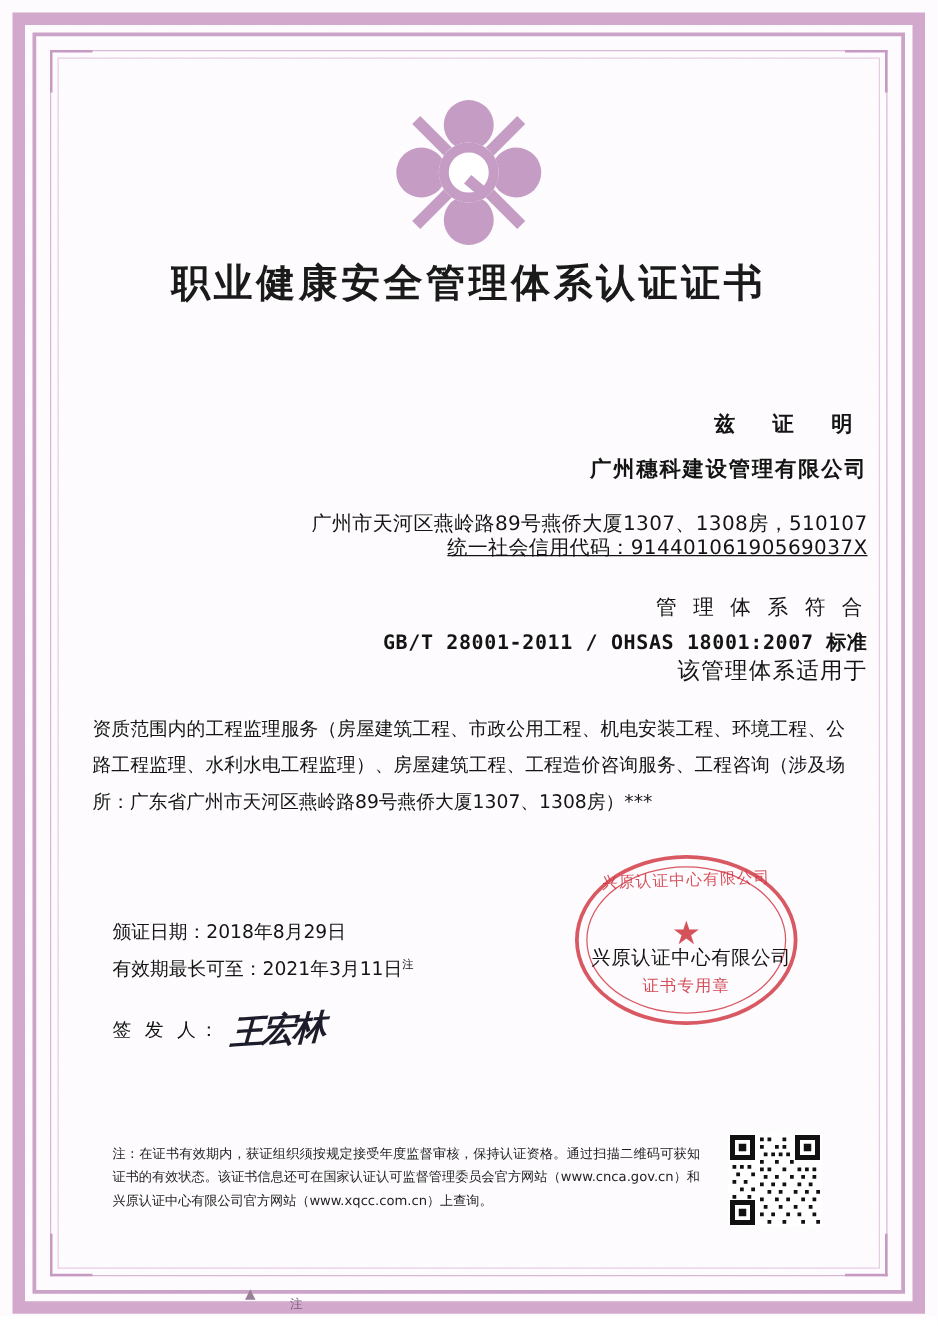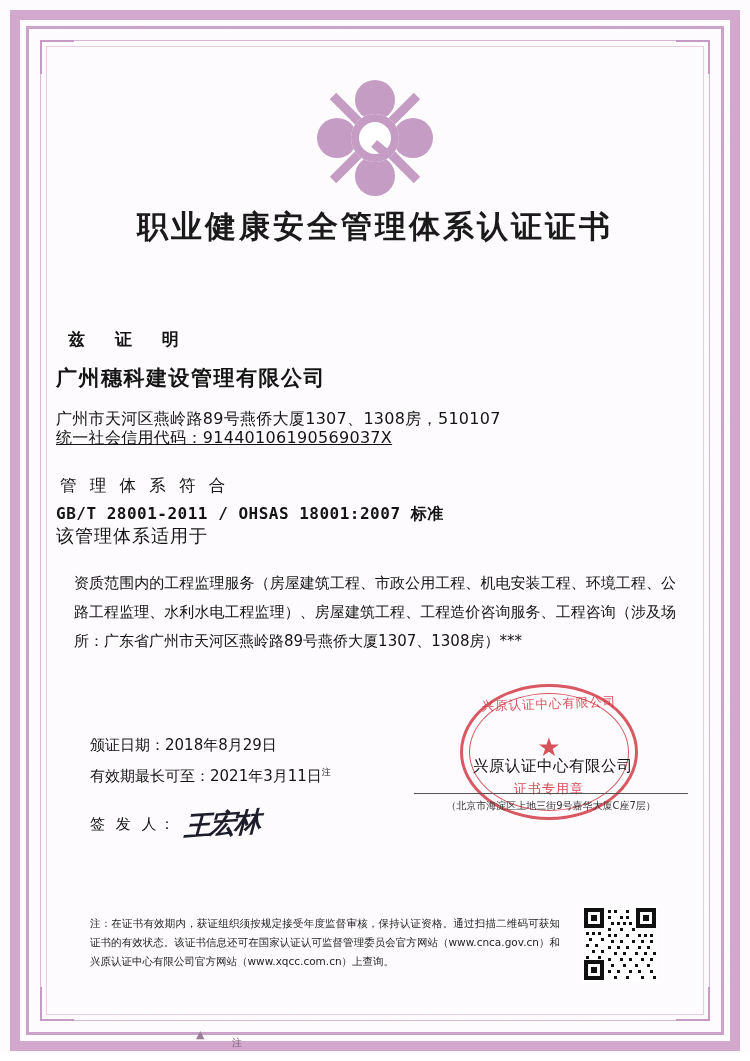--- a/index.html
+++ b/index.html
@@ -96,35 +96,35 @@
     font-family: "DejaVu Sans Mono", monospace;
     font-size: 14.5px;
     color: #1a1a1a;
     letter-spacing: 0.5px;
   }
 
   .center-line {
     position: absolute;
     left: 0;
     width: 100%;
-    text-align: left;
+    text-align: right;
     color: #141414;
     font-family: "DejaVu Sans", sans-serif;
   }
 
   .hereby {
     top: 272px;
     font-size: 17px;
     letter-spacing: 12px;
     text-indent: 12px;
     font-weight: bold;
   }
   .company {
     top: 308px;
-    font-size: 21px;
+    font-size: 17px;
     font-weight: bold;
     letter-spacing: 1.5px;
   }
   .address {
     top: 353px;
     font-size: 16px;
     letter-spacing: 0.3px;
   }
   .credit-code {
     top: 372px;
@@ -383,21 +383,20 @@
 
     <div class="seal">
       <div class="seal-ellipse"></div>
       <div class="seal-ellipse inner"></div>
       <div class="seal-top-text">兴原认证中心有限公司</div>
       <div class="seal-star">★</div>
       <div class="seal-bottom-text">证书专用章</div>
     </div>
 
     <div class="issuer">兴原认证中心有限公司</div>
-    <div class="issuer-addr">（北京市海淀区上地三街9号嘉华大厦C座7层）</div>
 
     <div class="footnote">注：在证书有效期内，获证组织须按规定接受年度监督审核，保持认证资格。通过扫描二维码可获知证书的有效状态。该证书信息还可在国家认证认可监督管理委员会官方网站（www.cnca.gov.cn）和兴原认证中心有限公司官方网站（www.xqcc.com.cn）上查询。</div>
 
     <div class="qr">
       <svg viewBox="0 0 76 76" width="76" height="76" aria-hidden="true">
         <rect width="76" height="76" fill="#ffffff"></rect>
         <g fill="#111">
           <rect x="2" y="2" width="20" height="20"></rect>
             <rect x="6" y="6" width="12" height="12" fill="#fff"></rect>
             <rect x="9" y="9" width="6" height="6"></rect>

